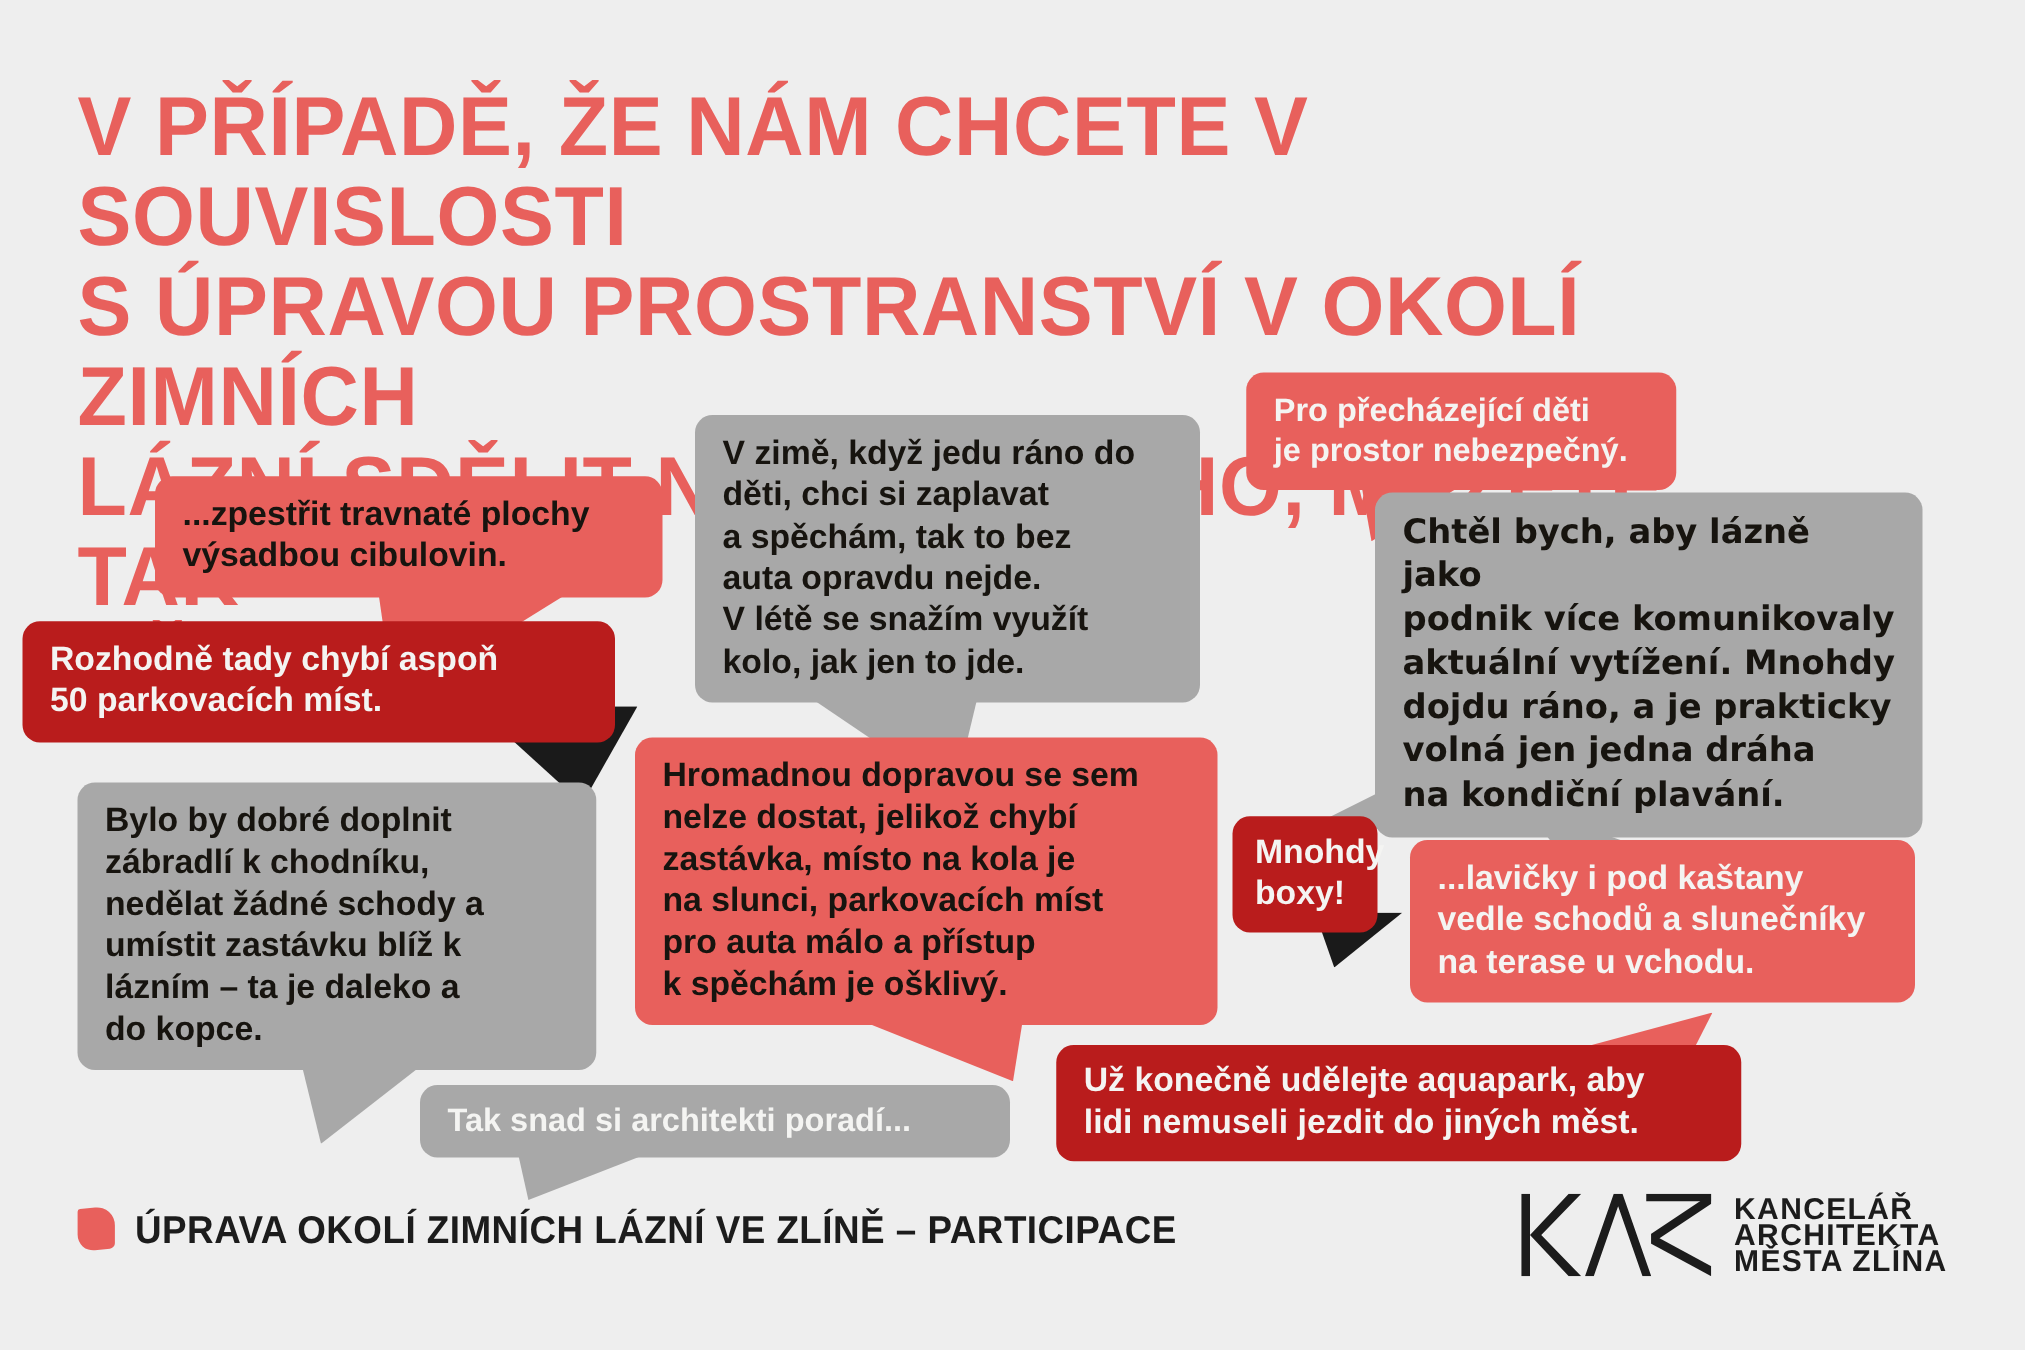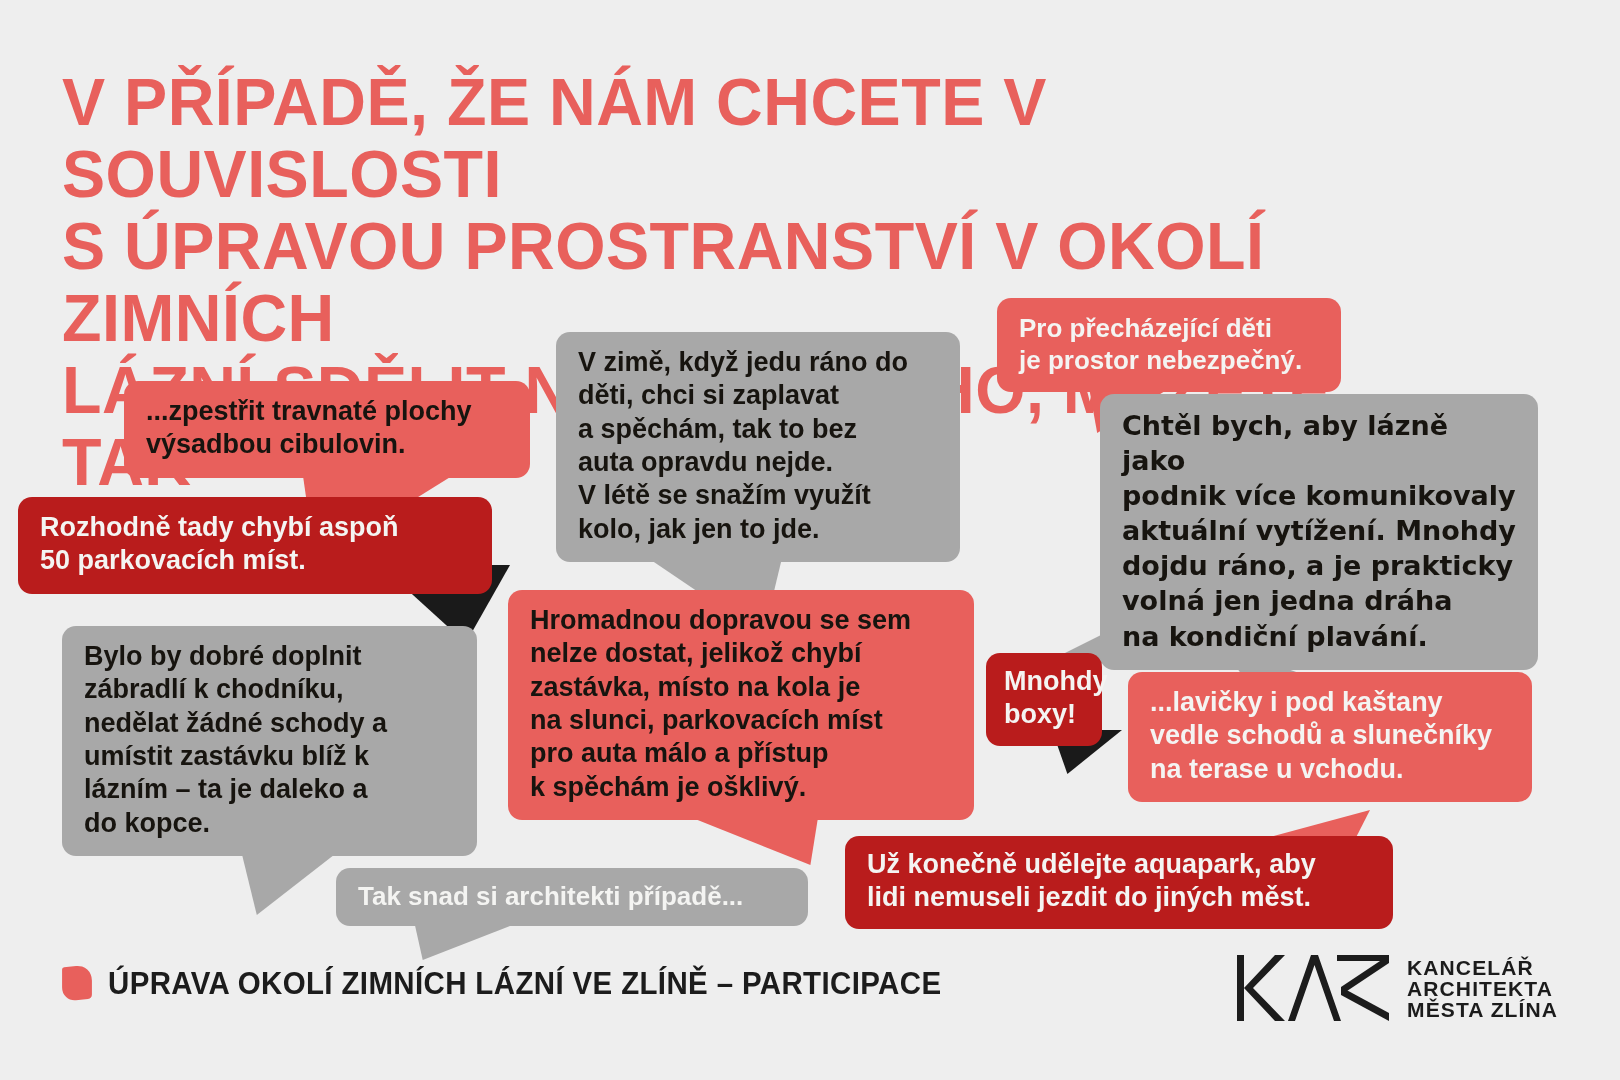--- a/index.html
+++ b/index.html
@@ -215,21 +215,21 @@
     top: 955px;
     display: flex;
     align-items: flex-start;
     gap: 18px;
     z-index: 5;
   }
   .logo-mark { width: 152px; height: 66px; display: block; }
   .logo-words {
     font-family: "Liberation Sans", sans-serif;
     font-weight: 700;
-    font-size: 21px;
+    font-size: 24px;
     line-height: 21px;
     letter-spacing: 1.1px;
     color: #1c1c1c;
     text-transform: uppercase;
     padding-top: 2px;
     white-space: pre-line;
   }
 </style>
 </head>
 <body>
@@ -290,21 +290,21 @@
 volná jen jedna dráha
 na kondiční plavání.</div>
 
   <div class="bubble black t-light" id="b-cyklo">Mnohdy
 boxy!</div>
 
   <div class="bubble red t-light" id="b-lavicky">...lavičky i pod kaštany
 vedle schodů a slunečníky
 na terase u vchodu.</div>
 
-  <div class="bubble gray t-light" id="b-taksnad">Tak snad si architekti případě...</div>
+  <div class="bubble gray t-light" id="b-taksnad">Tak snad si architekti poradí...</div>
 
   <div class="bubble black t-light" id="b-aquapark">Už konečně udělejte aquapark, aby
 lidi nemuseli jezdit do jiných měst.</div>
 
   <div class="footer">
     <span class="footer-mark"></span>
     <span class="footer-text">Úprava okolí zimních lázní ve Zlíně – participace</span>
   </div>
 
   <div class="logo">

